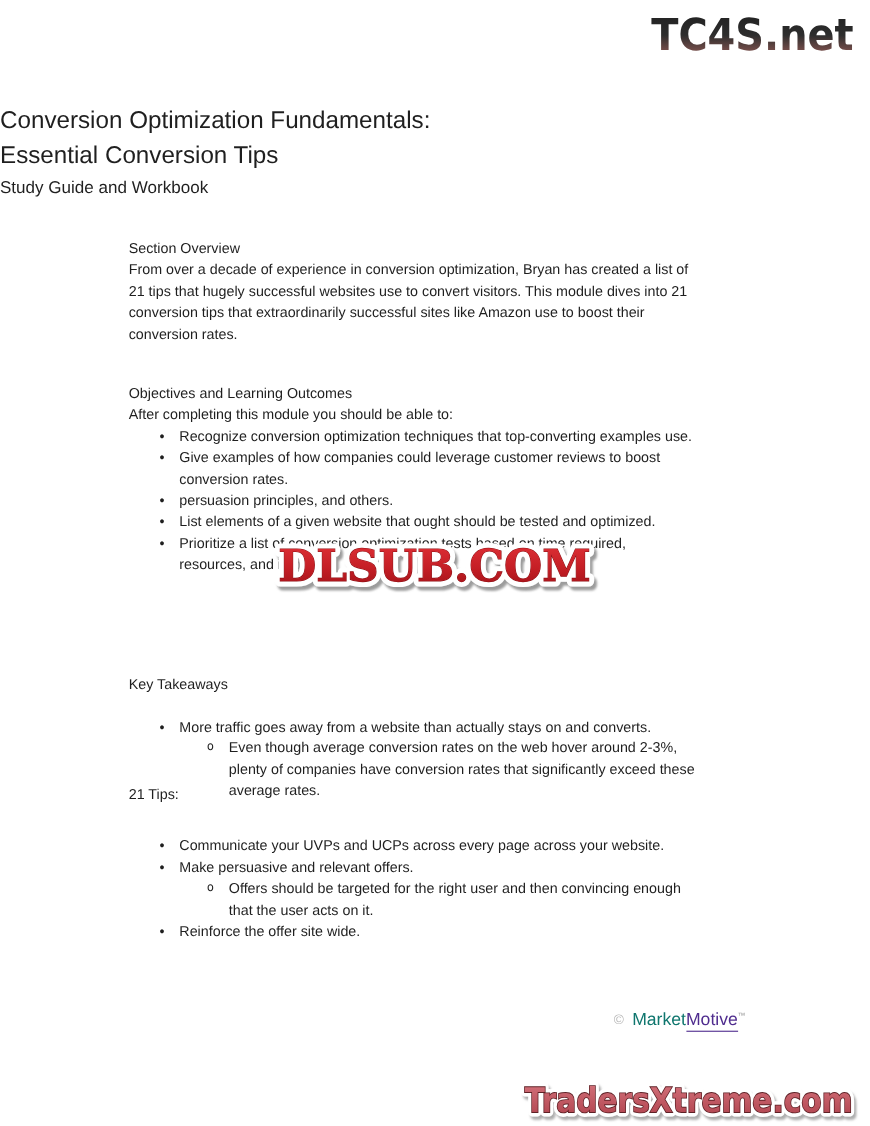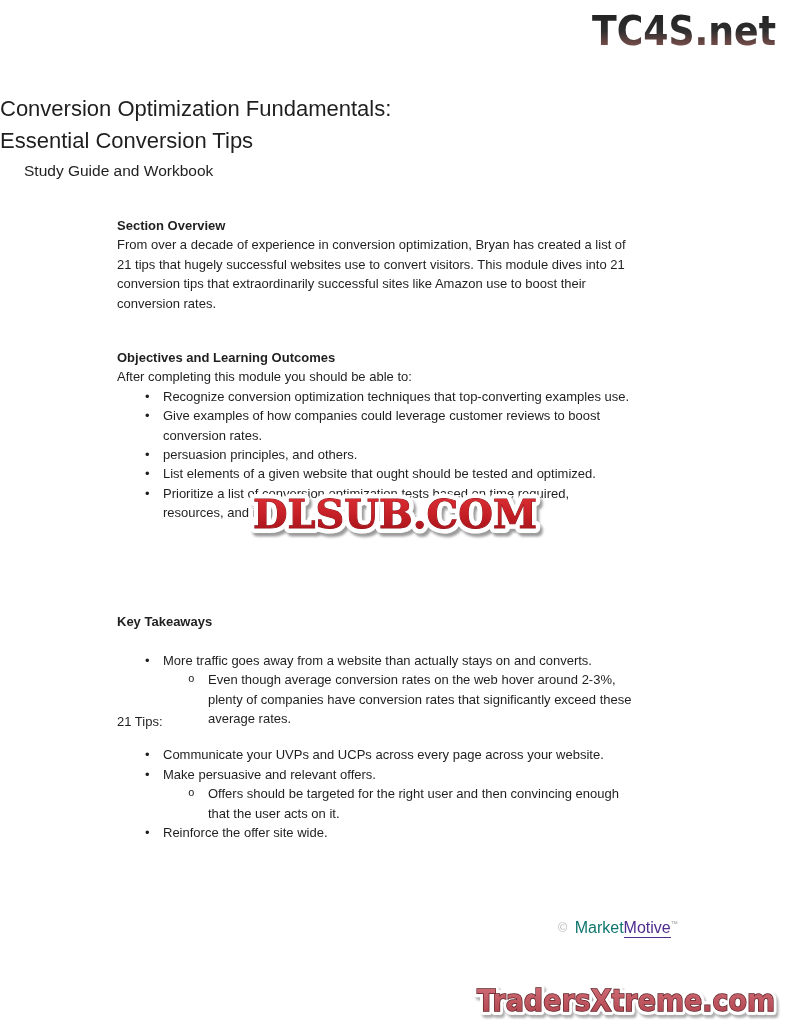--- a/index.html
+++ b/index.html
@@ -14,45 +14,45 @@
     overflow:hidden;
   }
   svg { overflow:visible; display:block; }
 
   
   .tc4s { position:absolute; top:4px; left:588px; width:192px; height:50px; }
 
   
   .title-block { position:absolute; top:93px; left:0; width:100%; text-align:left; }
   .title-line { font-size:22px; line-height:32px; white-space:nowrap; }
-  .subtitle-line { font-size:15.5px; line-height:28px; white-space:nowrap;margin-left:24px; }
+  .subtitle-line { font-size:15.5px; line-height:28px; white-space:nowrap; }
 
   
   .sec { position:absolute; left:117px; width:620px; font-size:13px; line-height:19.4px; }
-  .sec .h { font-weight:bold; }
+  .sec .h { font-weight:normal; }
   .ln { white-space:nowrap; }
   .li { position:relative; padding-left:46px; }
   .li::before {
     content:"\2022";
     position:absolute; left:28px; top:0;
     font-size:13px;
   }
   .li-sub { position:relative; padding-left:91px; }
   .li-sub::before {
     content:"o";
     position:absolute; left:71px; top:-1px;
     font-family:"DejaVu Sans Mono", monospace;
     font-size:11px;
   }
   .sec-overview  { top:216px; }
   .sec-objectives{ top:348px; }
   .sec-takeaways { top:612px; }
   .sec-tips      { top:712px; }
   .gap-1line { margin-top:19.4px; }
-  .gap-tips  { margin-top:14px; }
+  .gap-tips  { margin-top:28px; }
 
   
   .dlsub { position:absolute; top:482px; left:245px; width:300px; height:60px; }
 
   
   .mm { position:absolute; top:919px; left:558px; white-space:nowrap; }
   .mm-c      { color:#b9b9b9; font-size:12.5px; vertical-align:1px; }
   .mm-market { color:#0f766e; font-size:16px; margin-left:3px; }
   .mm-motive { color:#4f2c8e; font-size:16px; font-weight:normal;
                border-bottom:1.5px solid #4f2c8e; padding-bottom:0.5px; }

